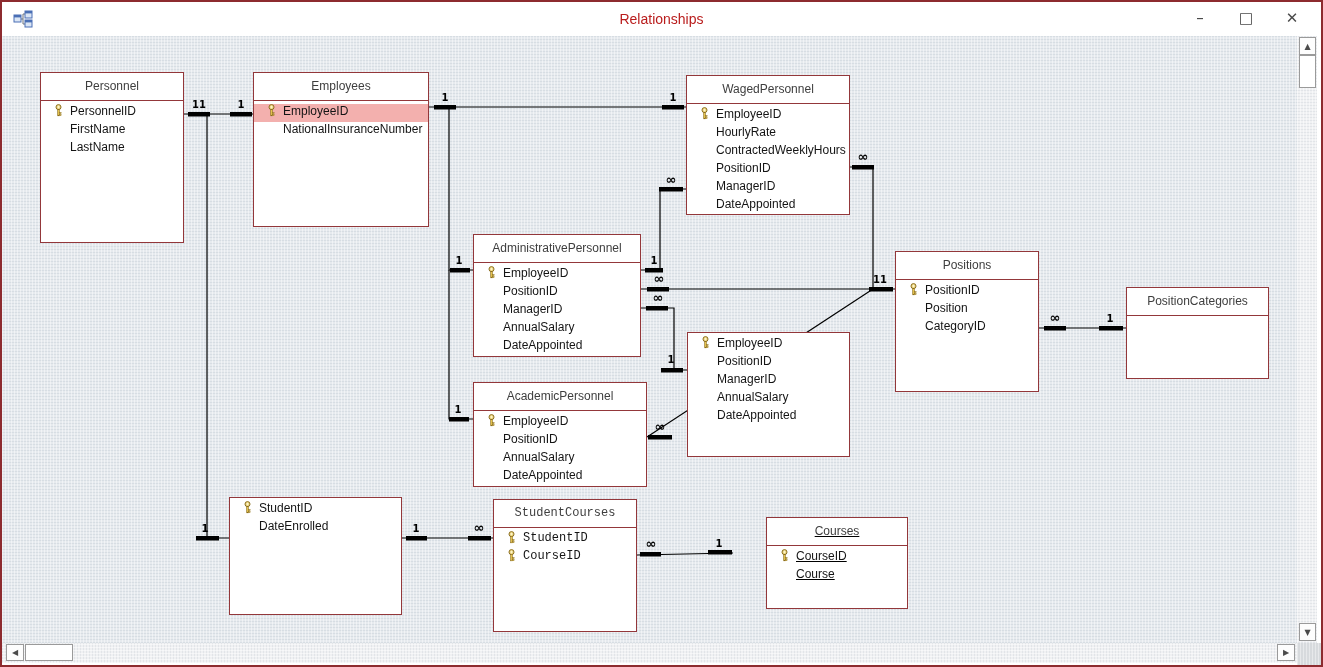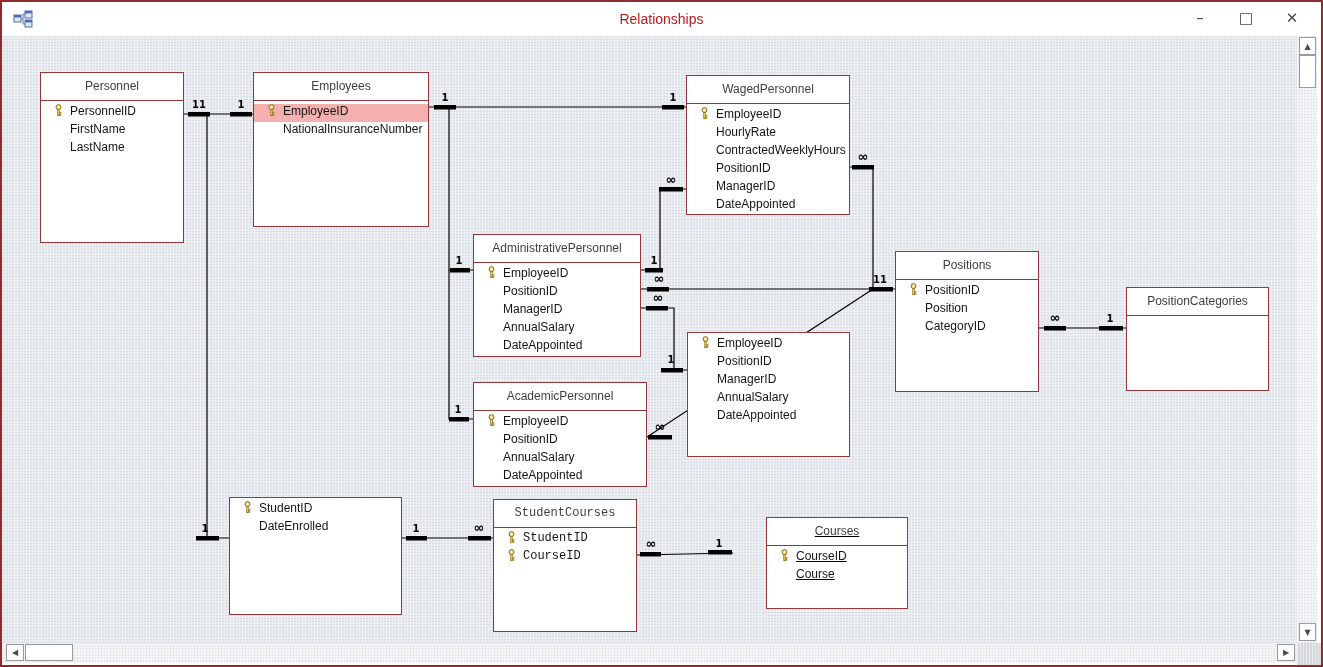--- a/index.html
+++ b/index.html
@@ -339,21 +339,21 @@
         <div class="field-row">
           <span class="key-slot"></span>
           <span>Position</span>
         </div>
         <div class="field-row">
           <span class="key-slot"></span>
           <span>CategoryID</span>
         </div>
       </div>
     </div>
-    <div class="table-box" style="left: 1124px; top: 285px; width: 143px; height: 104px;">
+    <div class="table-box" style="left: 1124px; top: 285px; width: 143px; height: 92px;">
       <div class="table-title">PositionCategories</div>
     </div>
     <div class="table-box" style="left: 227px; top: 495px; width: 173px; height: 118px;">
       <div class="table-fields">
         <div class="field-row">
           <span class="key-slot">
             <svg width="11" height="13" viewBox="0 0 11 13">
               <circle cx="5.5" cy="3.1" r="2.5" fill="#f2de8c" stroke="#8a6d1f" stroke-width="1"></circle>
               <circle cx="5.5" cy="3" r="0.8" fill="#fffdf0"></circle>
               <rect x="4.7" y="5.4" width="1.6" height="6.4" fill="#e6c54d" stroke="#8a6d1f" stroke-width="0.6"></rect>

